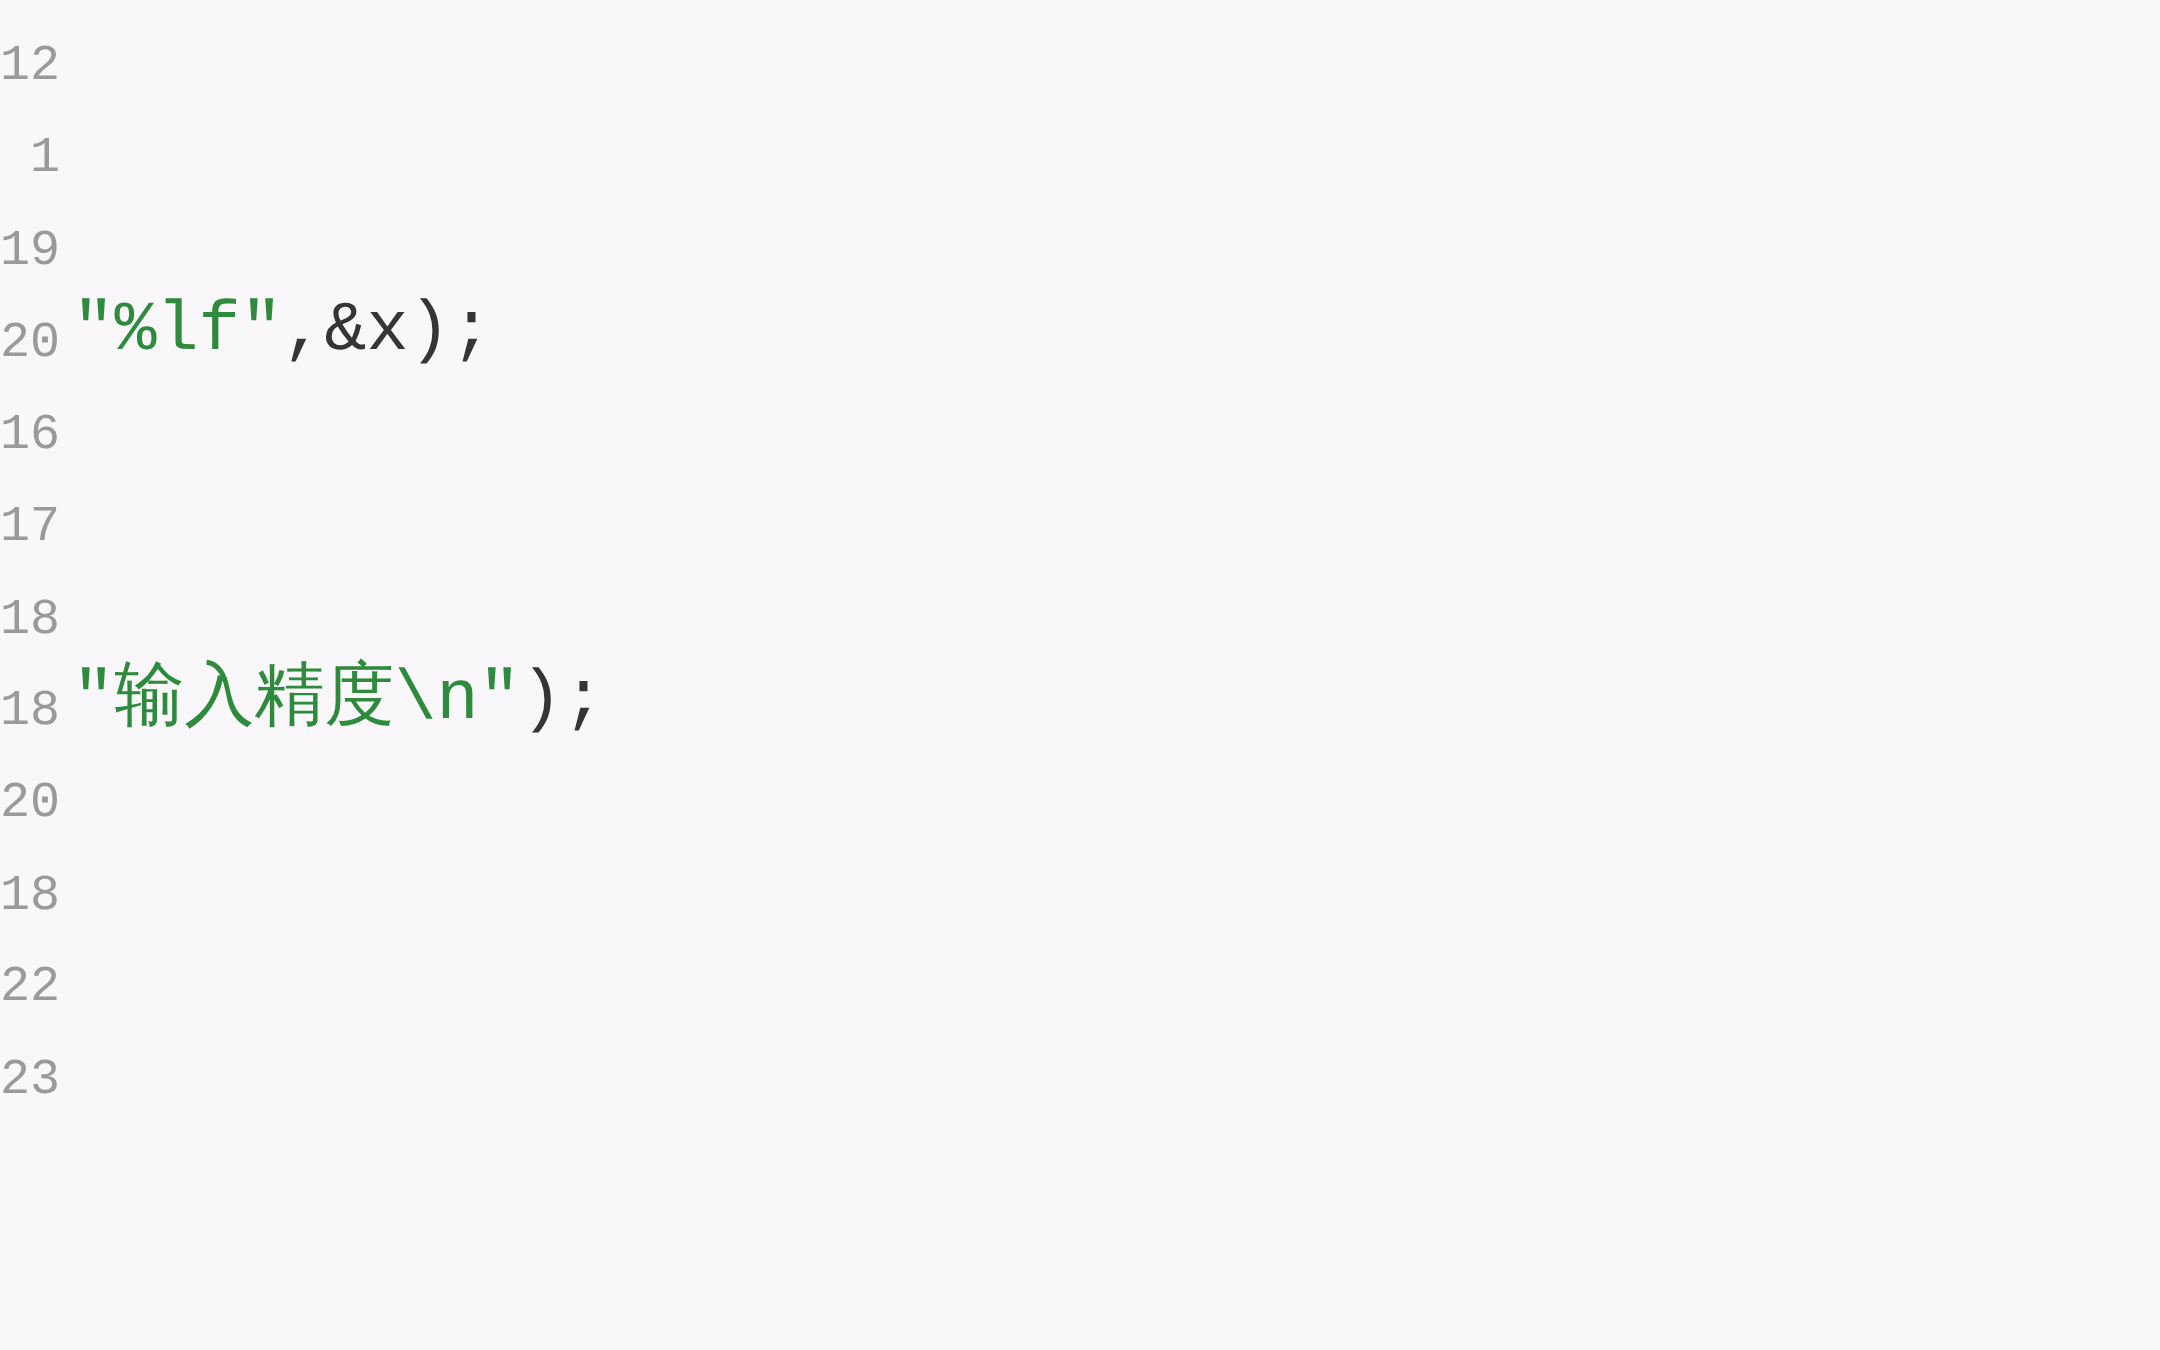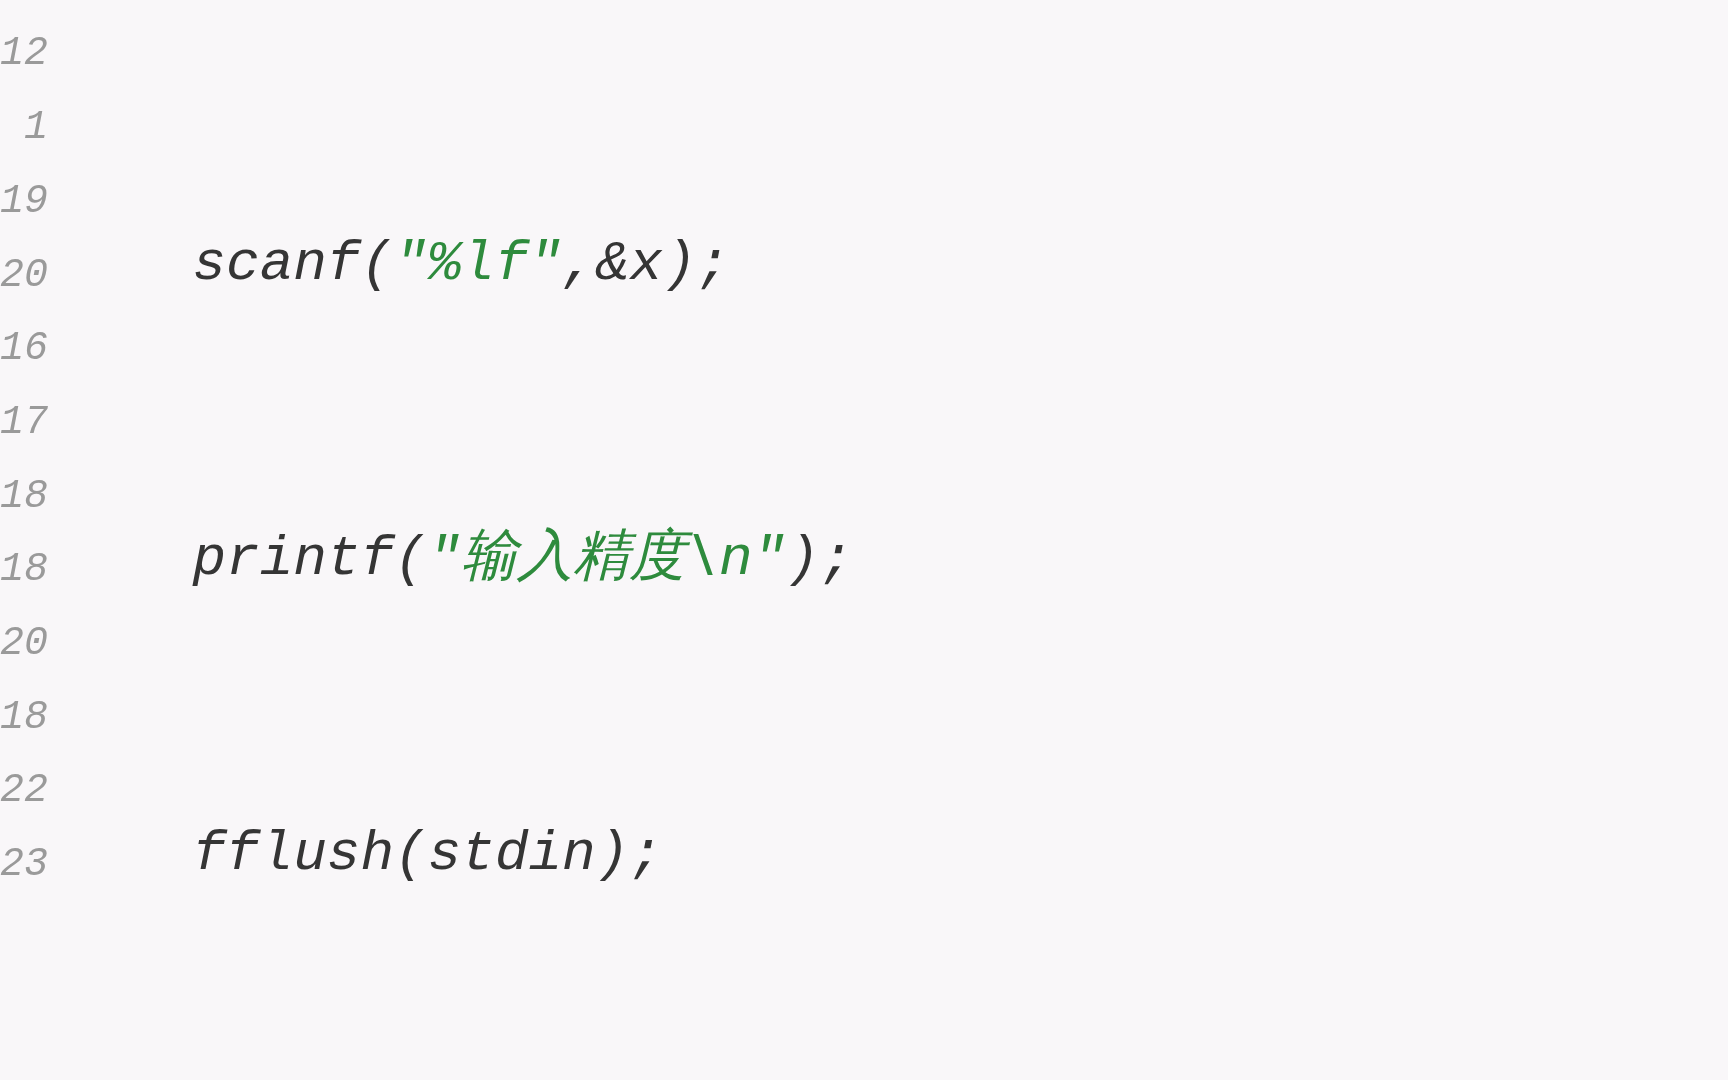--- a/index.html
+++ b/index.html
@@ -8,21 +8,20 @@
     font-family: "Consolas", "Monaco", "Courier New", monospace;
     font-size: 56px;
     line-height: 1.32;
     overflow: hidden;
     width: 1728px;
     height: 1080px;
   }
   .editor {
     display: flex;
     height: 100%;
-    font-style: italic;
   }
   .gutter {
     flex: 0 0 auto;
     text-align: right;
     padding-right: 8px;
     color: #9a9a9a;
     font-size: 40px;
     user-select: none;
     padding-top: 18px;
   }
@@ -60,25 +59,24 @@
     <div>17</div>
     <div>18</div>
     <div>18</div>
     <div>20</div>
     <div>18</div>
     <div>22</div>
     <div>23</div>
   </div>
   <div class="code">
 
-    <div class="line"><span class="tok-plain">    scanf(</span><span class="tok-str">"%lf"</span><span class="tok-plain">,&amp;x);</span></div>
+    <div class="line"><span class="tok-str">"%lf"</span><span class="tok-plain">,&amp;x);</span></div>
 
-    <div class="line"><span class="tok-plain">    printf(</span><span class="tok-str">"输入精度\n"</span><span class="tok-plain">);</span></div>
+    <div class="line"><span class="tok-str">"输入精度\n"</span><span class="tok-plain">);</span></div>
 
-    <div class="line"><span class="tok-plain">    fflush(stdin);</span></div>
 
     
 
     
 
     
 
     
 
     

